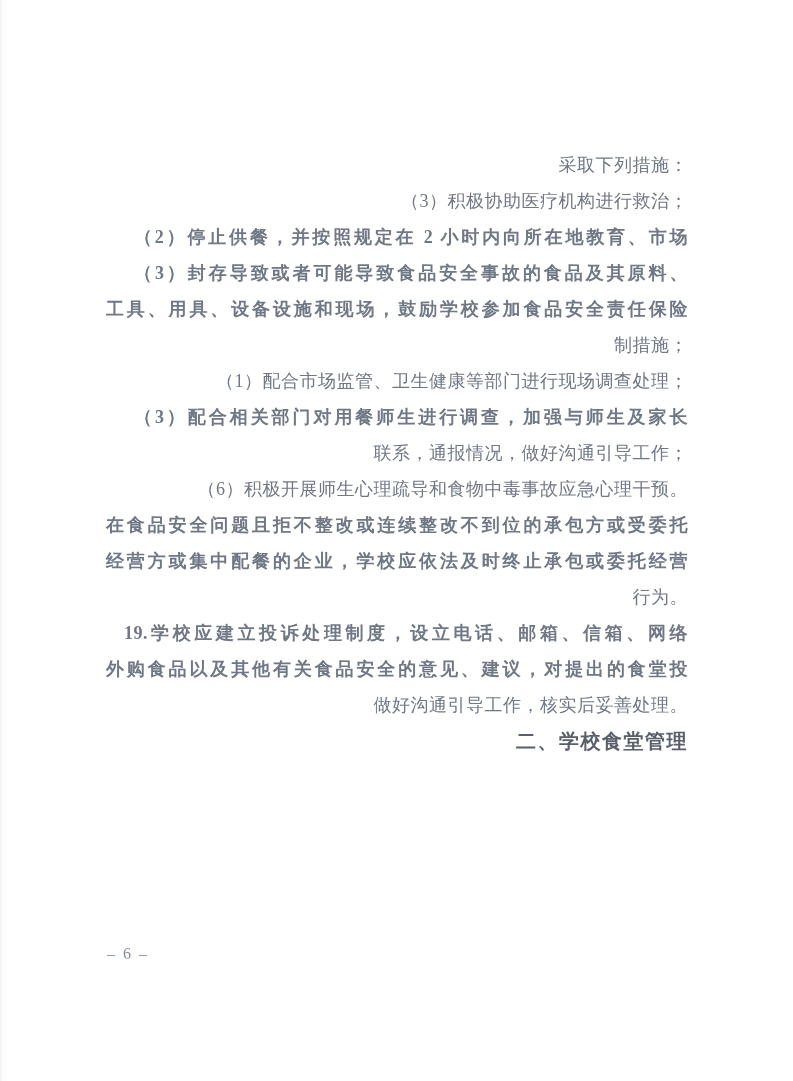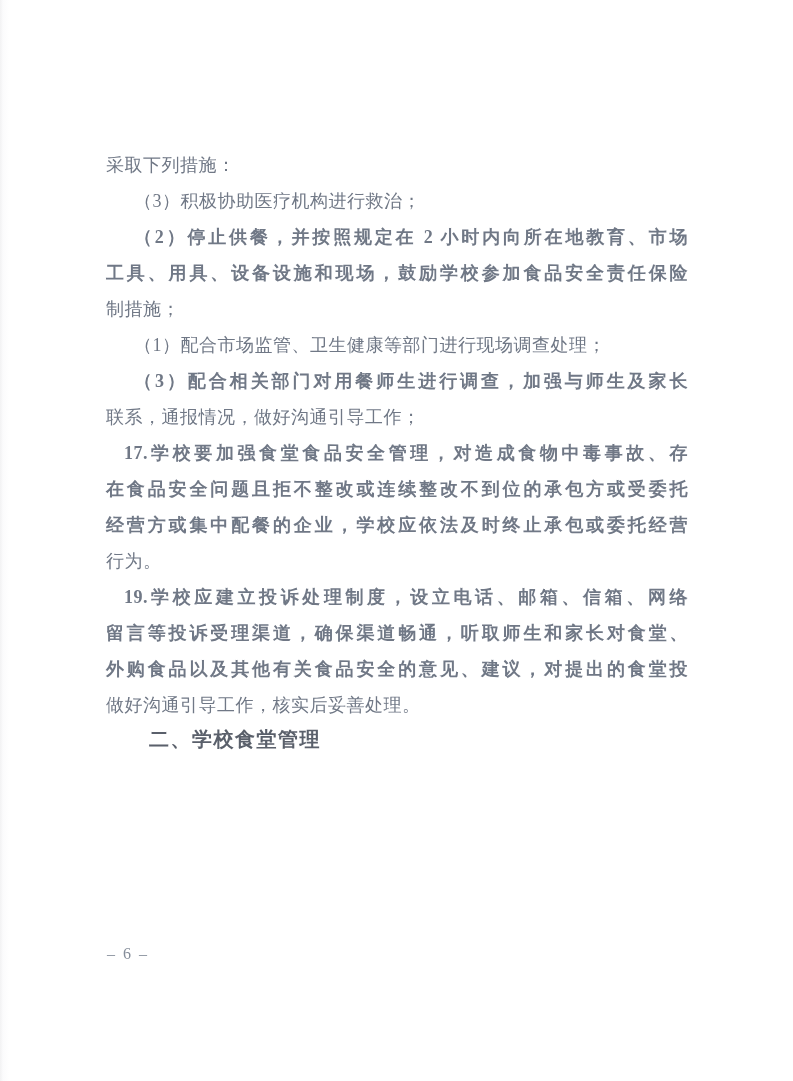--- a/index.html
+++ b/index.html
@@ -20,37 +20,38 @@
     left: 106px;
     top: 147px;
     width: 582px;
   }
   .ln {
     height: 36px;
     line-height: 36px;
     font-size: 18px;
     color: #707886;
     letter-spacing: 0.5px;
+    text-align: right;
   }
   
   .jst {
     text-align: justify;
     text-align-last: justify;
     font-weight: bold;
   }
   
   .ind {
     padding-left: 28px;
   }
   
   .num {
     padding-left: 18px;
   }
   .head {
-    font-family: Liberation Mono, monospace;
+    font-family: Liberation Serif, serif;
     font-weight: bold;
     font-size: 20px;
     color: #5a606b;
     padding-left: 43px;
     letter-spacing: 1.5px;
   }
   .pagenum {
     position: absolute;
     left: 107px;
     top: 944px;
@@ -62,29 +63,29 @@
   }
 </style>
 </head>
 <body>
 
 <div class="page">
   <div class="content">
     <div class="ln">采取下列措施：</div>
     <div class="ln ind">（3）积极协助医疗机构进行救治；</div>
     <div class="ln ind jst">（2）停止供餐，并按照规定在 2 小时内向所在地教育、市场</div>
+    <div class="ln ind jst">（3）封存导致或者可能导致食品安全事故的食品及其原料、</div>
     <div class="ln jst">工具、用具、设备设施和现场，鼓励学校参加食品安全责任保险</div>
     <div class="ln">制措施；</div>
     <div class="ln ind">（1）配合市场监管、卫生健康等部门进行现场调查处理；</div>
     <div class="ln ind jst">（3）配合相关部门对用餐师生进行调查，加强与师生及家长</div>
     <div class="ln">联系，通报情况，做好沟通引导工作；</div>
-    <div class="ln num jst">17.学校要加强食堂食品安全管理，对造成食物中毒事故、存</div>
+    <div class="ln ind">（6）积极开展师生心理疏导和食物中毒事故应急心理干预。</div>
     <div class="ln jst">在食品安全问题且拒不整改或连续整改不到位的承包方或受委托</div>
     <div class="ln jst">经营方或集中配餐的企业，学校应依法及时终止承包或委托经营</div>
     <div class="ln">行为。</div>
     <div class="ln num jst">19.学校应建立投诉处理制度，设立电话、邮箱、信箱、网络</div>
-    <div class="ln jst">留言等投诉受理渠道，确保渠道畅通，听取师生和家长对食堂、</div>
     <div class="ln jst">外购食品以及其他有关食品安全的意见、建议，对提出的食堂投</div>
     <div class="ln">做好沟通引导工作，核实后妥善处理。</div>
     <div class="ln head">二、学校食堂管理</div>
   </div>
   <div class="pagenum">– 6 –</div>
 </div>
 
 </body></html>

